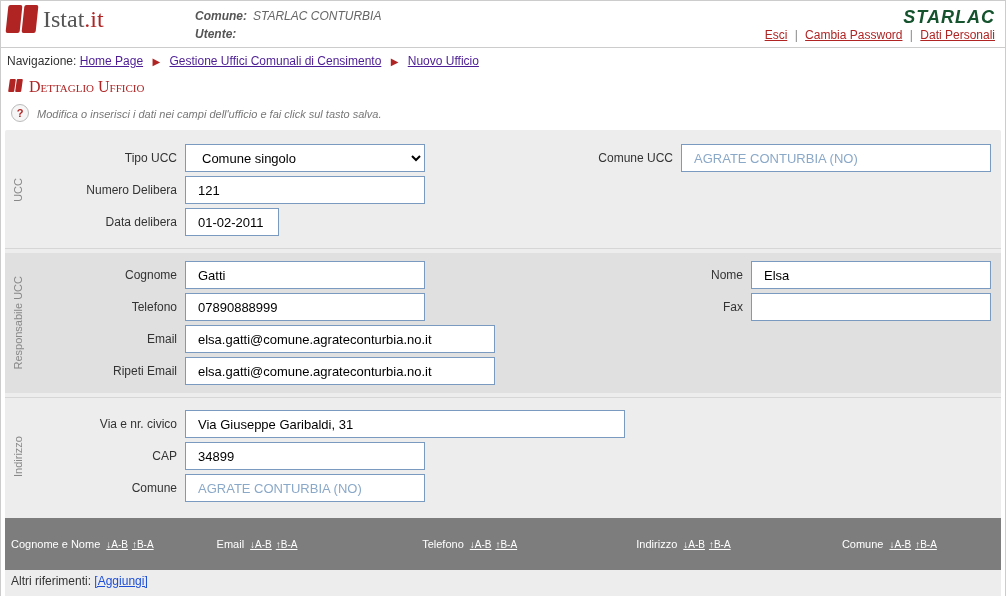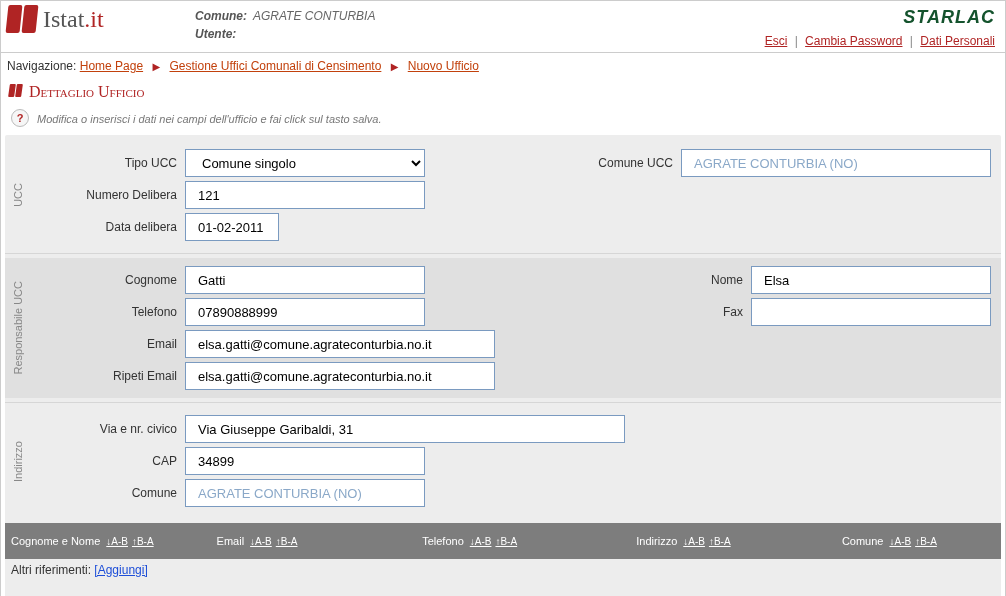--- a/index.html
+++ b/index.html
@@ -20,25 +20,25 @@
 .logo-area { display: flex; align-items: center; width: 180px; }
 .logo-blocks { display: flex; gap: 2px; margin-right: 6px; }
 .logo-block { width: 14px; height: 28px; background: #b02424; border-radius: 2px; transform: skewX(-6deg); }
 .logo-text { font-size: 24px; color: #555; font-family: Georgia, serif; }
 .logo-text .dot { color: #b02424; }
 .header-mid { flex: 1; padding: 2px 8px; }
 .header-mid .row { display: flex; gap: 6px; font-size: 12px; color: #666; font-style: italic; padding: 2px 0; }
 .header-mid .row b { color: #555; font-style: italic; }
 .header-right { text-align: right; padding: 2px 4px; }
 .brand { color: #14532d; font-weight: bold; font-style: italic; font-size: 18px; letter-spacing: 1px; }
-.top-links { margin-top: 6px; font-size: 12px; }
+.top-links { font-size: 12px; }
 .top-links a { color: #b02424; text-decoration: underline; }
 .top-links .sep { color: #888; margin: 0 4px; }
 .breadcrumb { padding: 6px 6px; font-size: 12px; }
-.breadcrumb a { color: #c2410c; text-decoration: underline; }
+.breadcrumb a { color: #4c1d95; text-decoration: underline; }
 .breadcrumb .arrow { color: #b02424; margin: 0 6px; font-size: 10px; }
 .breadcrumb .label { color: #333; }
 .section-title {
   font-family: Georgia, serif;
   font-variant: small-caps;
   color: #b02424;
   font-size: 16px;
   padding: 4px 2px 6px 28px;
   position: relative;
 }
@@ -108,21 +108,21 @@
 .form-select { width: 240px; background: #fff; }
 .form-row .spacer { flex: 1; }
 .form-row .pair-right { display: flex; align-items: center; }
 .divider { height: 1px; background: #fff; margin: 4px 0; border-top: 1px solid #d6d6d6; }
 .block-resp { background: #e0e0e0; }
 .table-header {
   background: #7d7d7d;
   color: #fff;
   display: flex;
   align-items: center;
-  padding: 12px 6px;
+  padding: 20px 6px;
   font-size: 11px;
   margin: 8px 0 0 0;
   gap: 44px;
 }
 .table-header .col { display: flex; align-items: center; gap: 6px; }
 .table-header .sortpair { display: flex; gap: 4px; text-decoration: underline; }
 .table-header .sortlink { color: #fff; text-decoration: none; font-size: 10px; cursor: pointer; }
 .table-header .c1 { width: 190px; }
 .table-header .c2 { width: 190px; }
 .table-header .c3 { width: 200px; }
@@ -152,21 +152,21 @@
         <div class="logo-block"></div>
           <div class="logo-block"></div>
       </div>
       <div class="logo-text">
         <span>Istat</span><span class="dot">.it</span>
       </div>
     </div>
     <div class="header-mid">
       <div class="row">
         <b>Comune:</b>
-        <span>AGRATE CONTURBIA</span>
+        <span>STARLAC CONTURBIA</span>
       </div>
       <div class="row">
         <b>Utente:</b>
         <span></span>
       </div>
     </div>
     <div class="header-right">
       <div class="brand">STARLAC</div>
       <div class="top-links">
         <a href="#">Esci</a>

